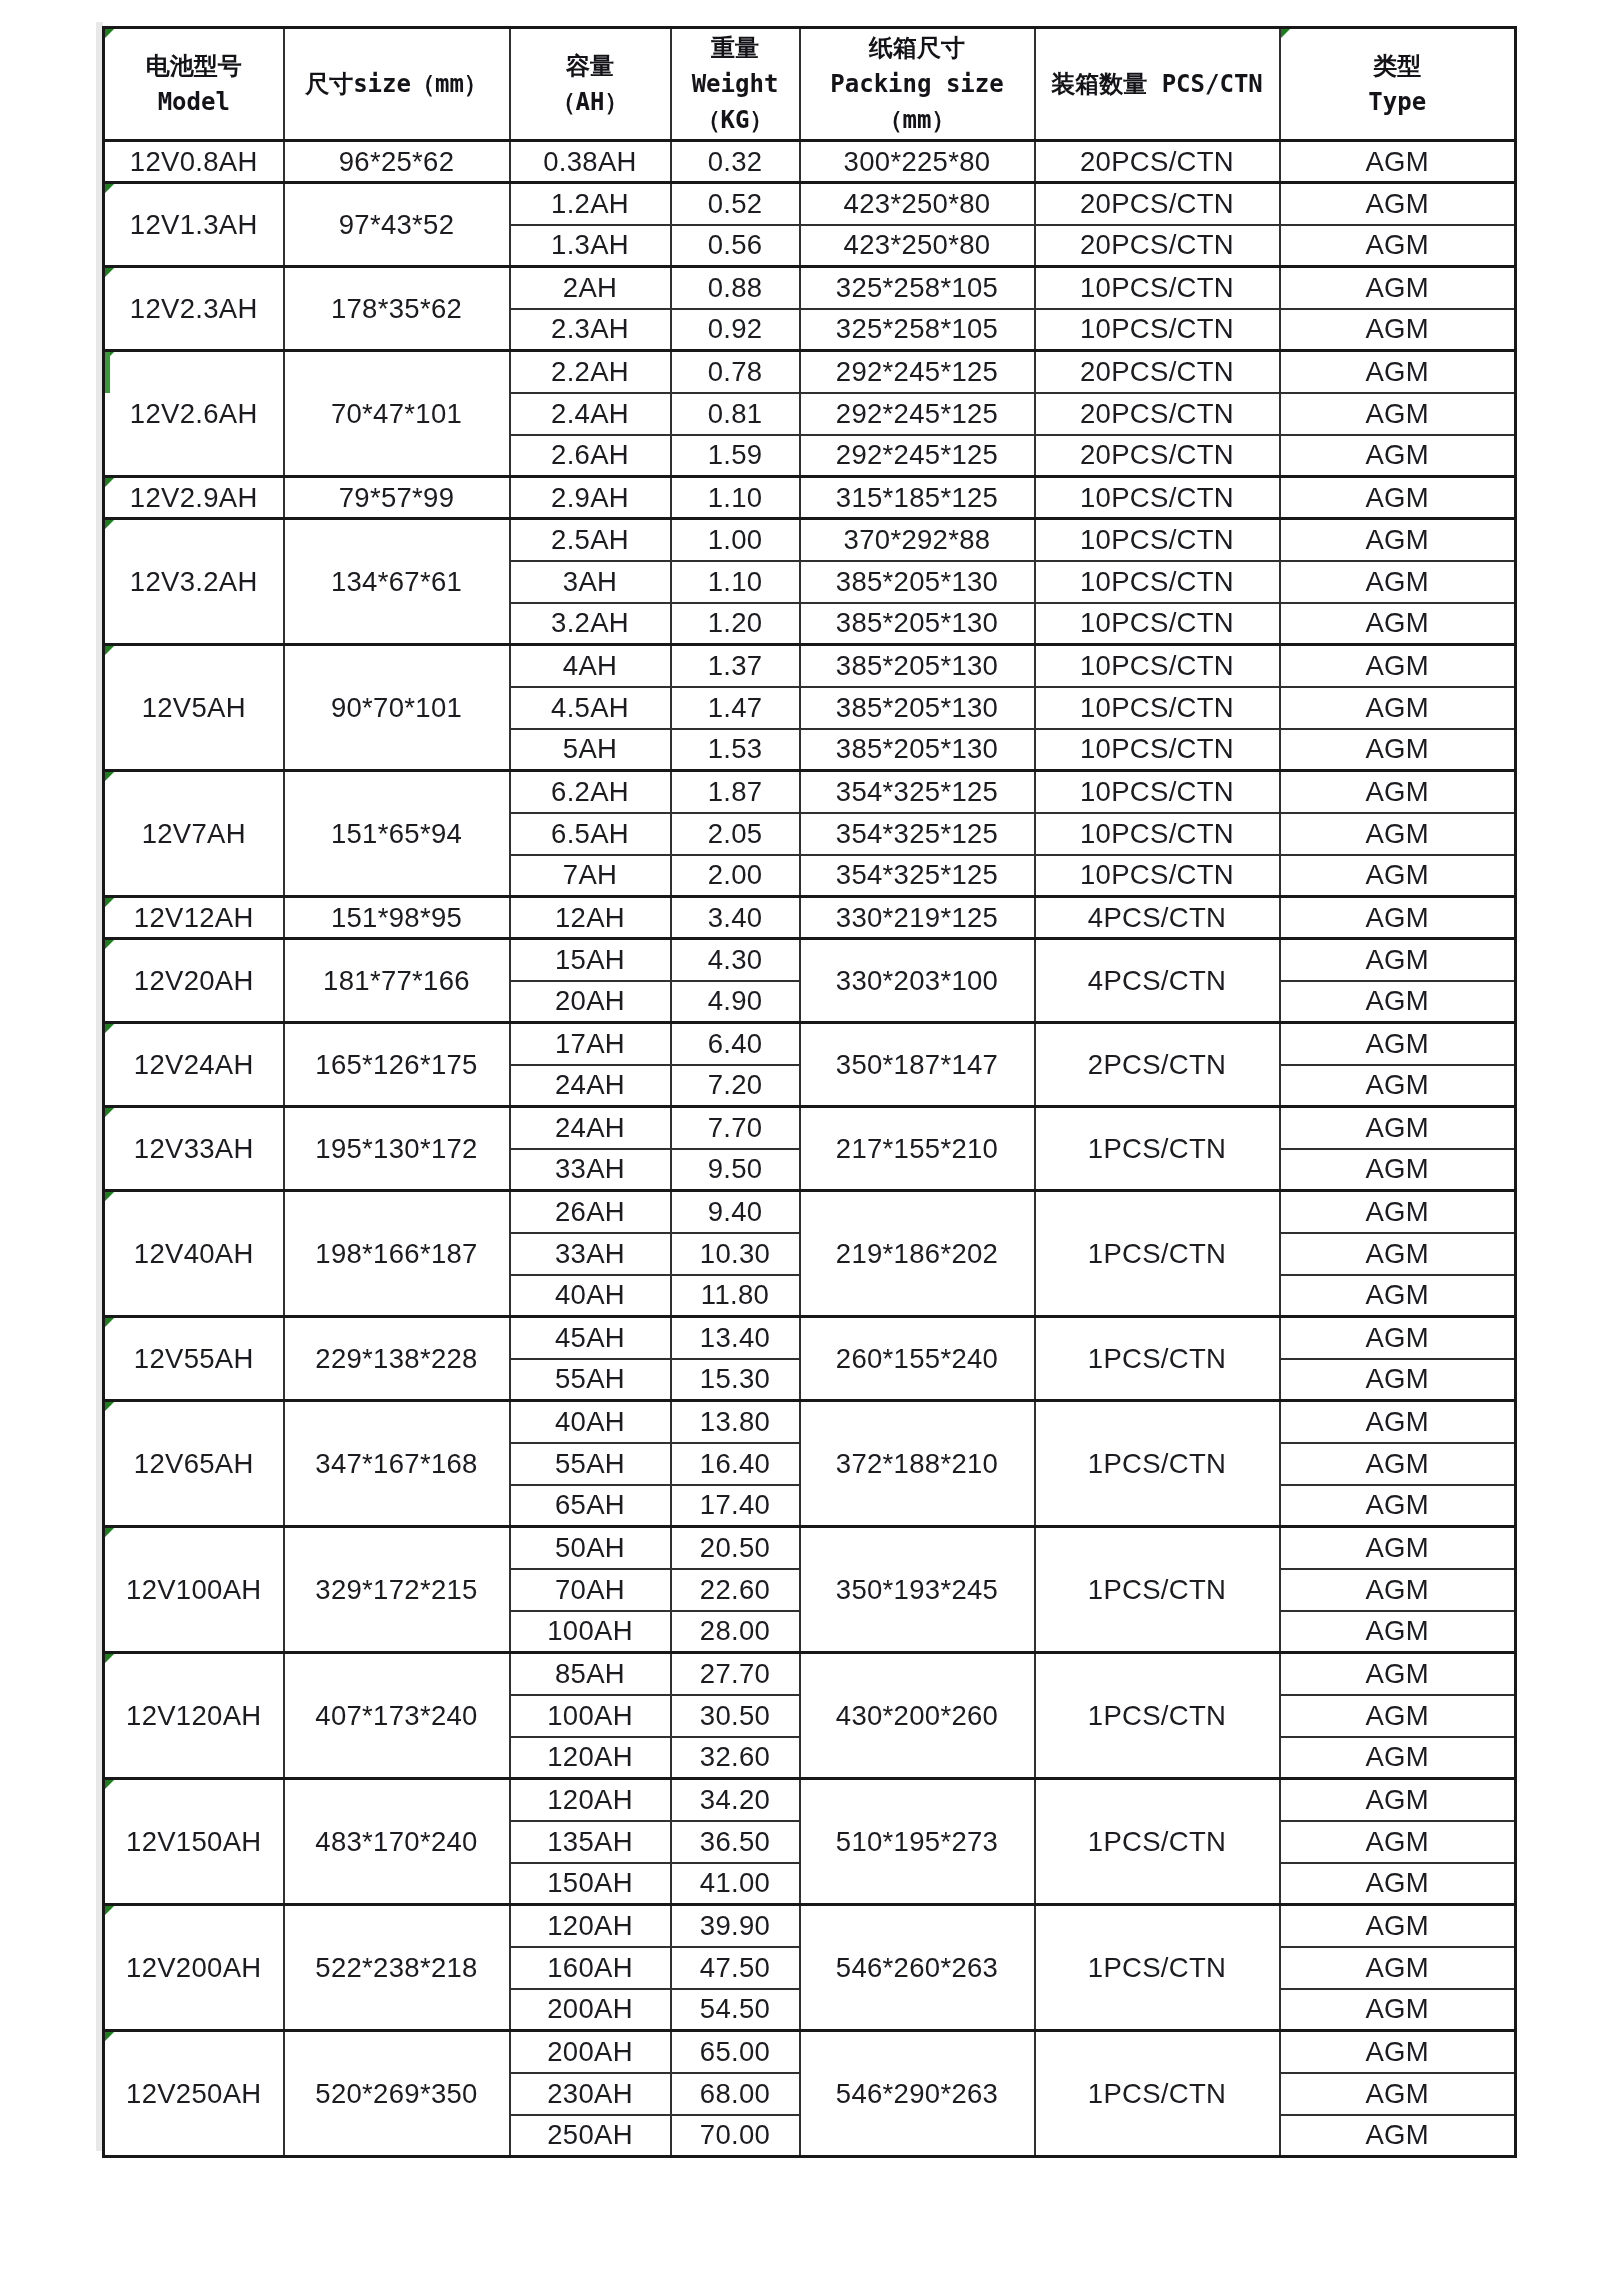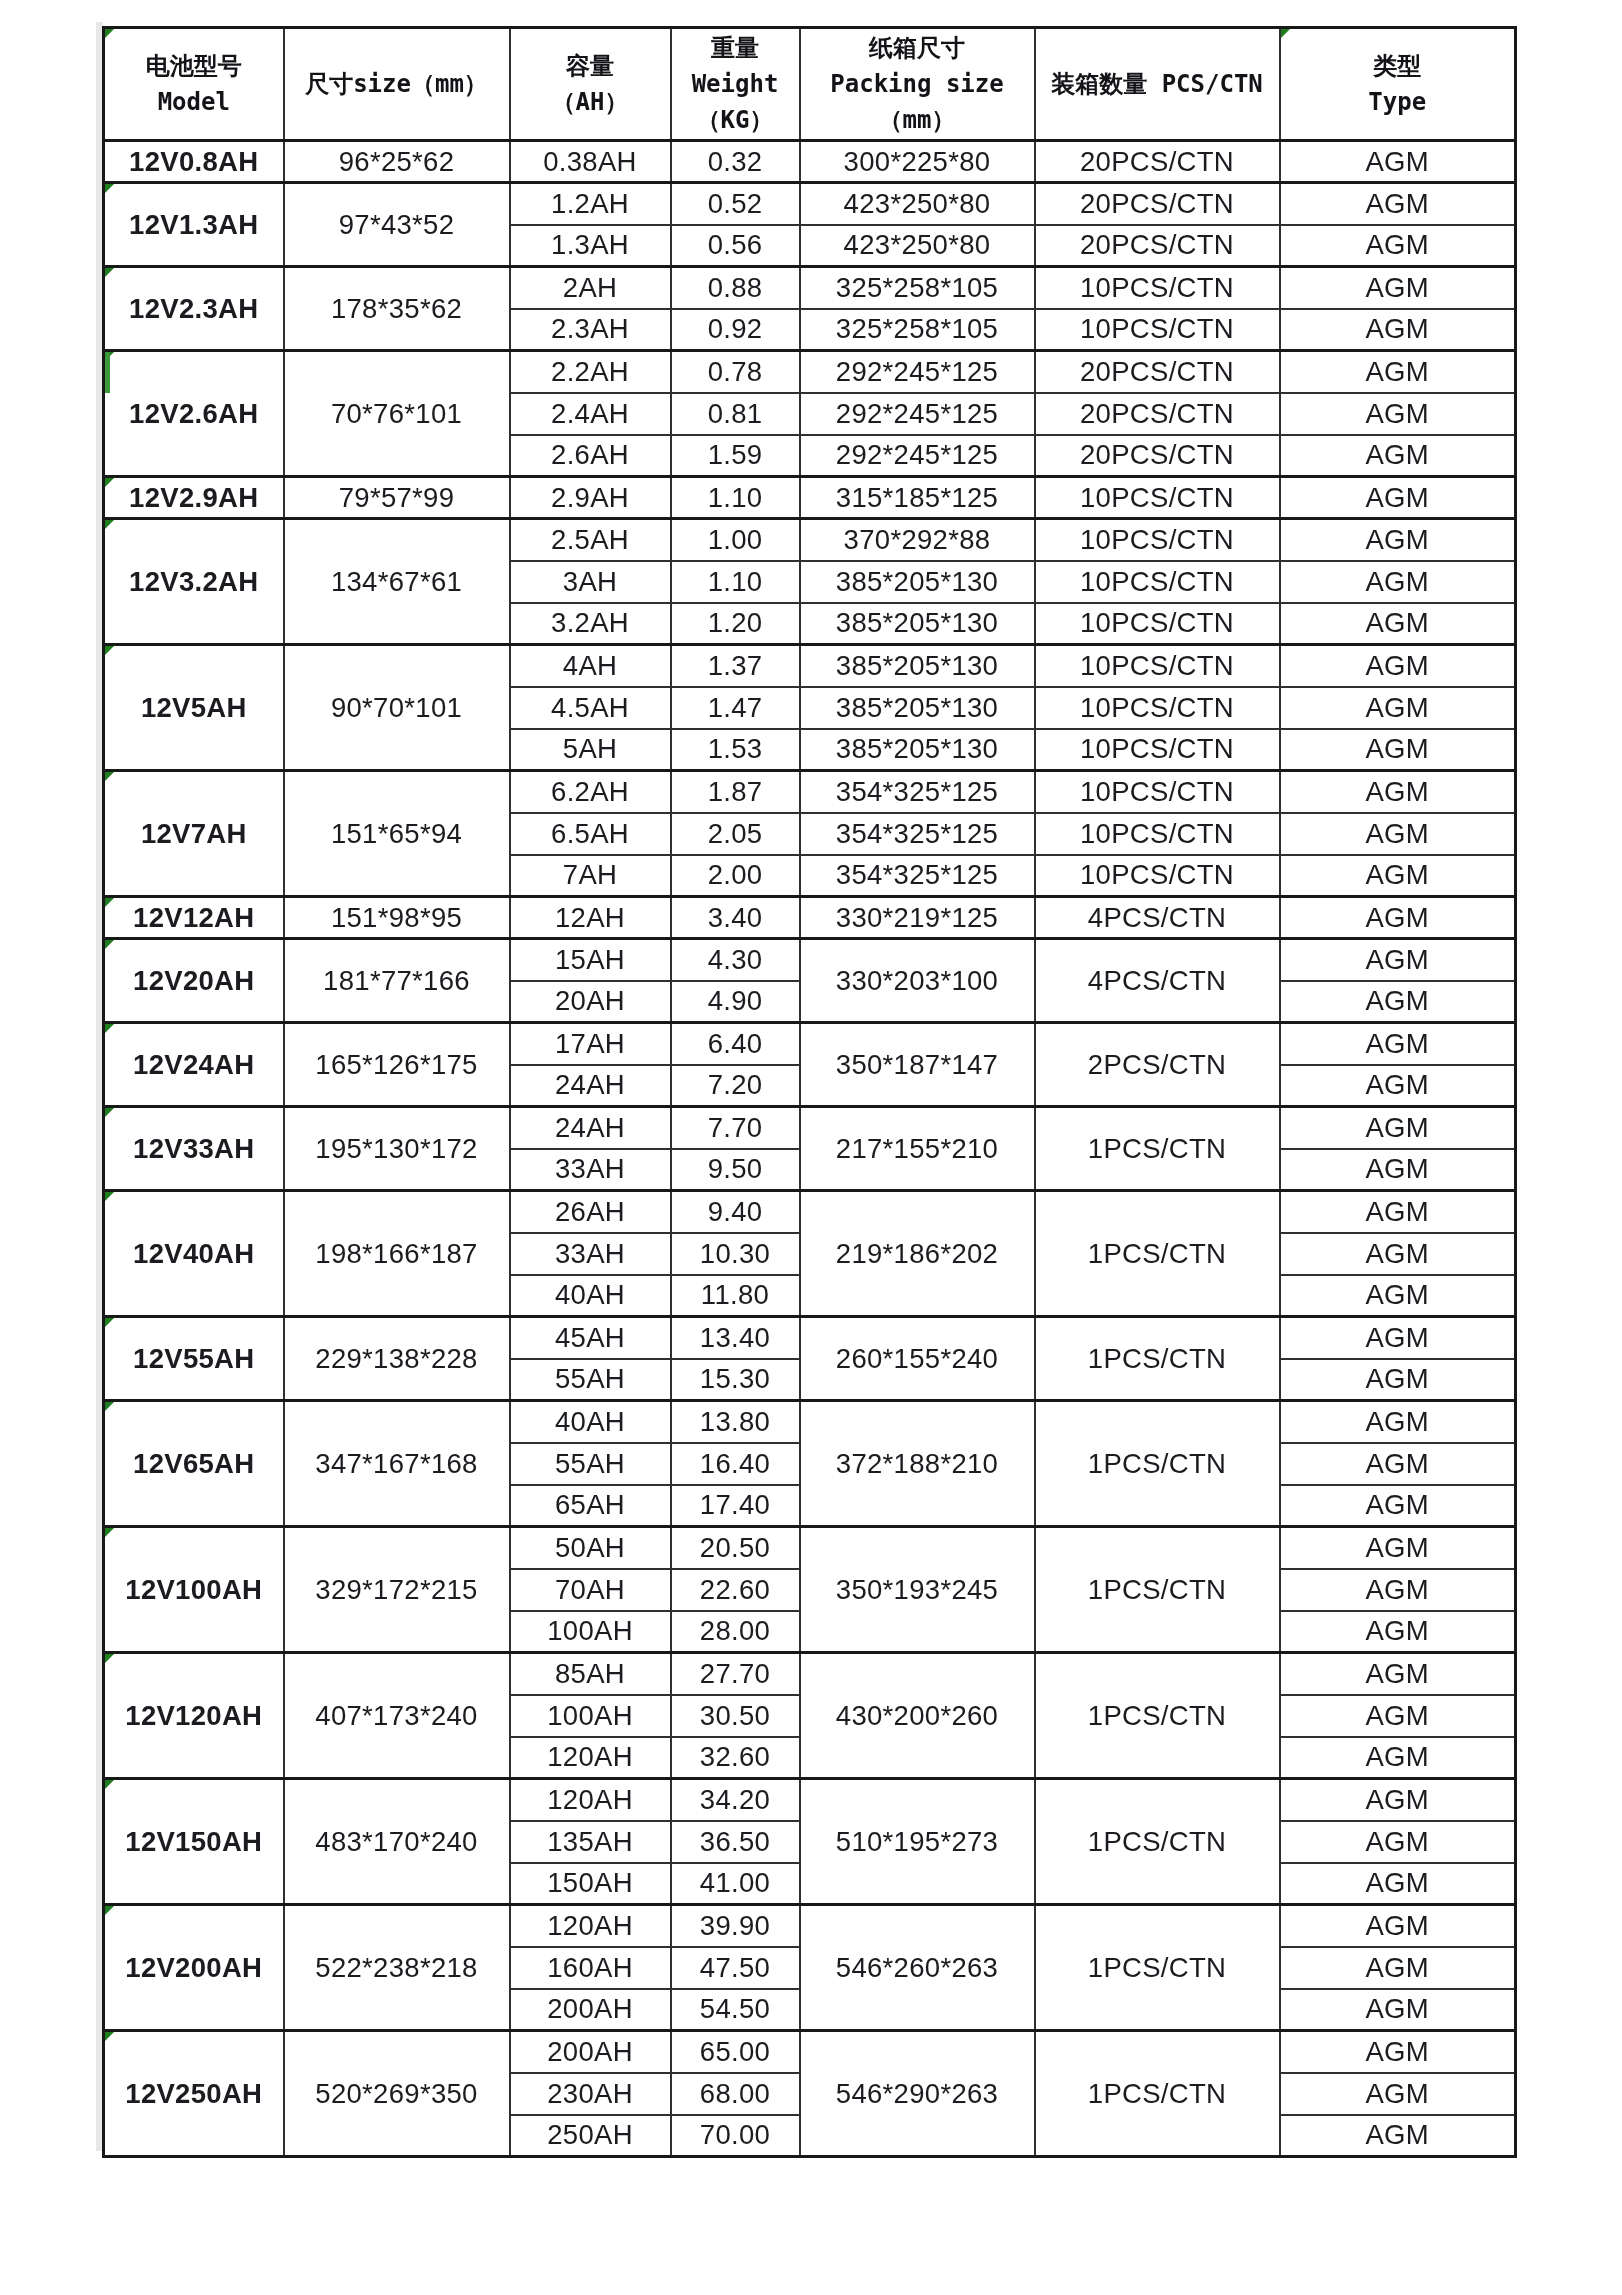--- a/index.html
+++ b/index.html
@@ -44,21 +44,21 @@
     border-bottom: 3.9px solid #181818;
     position: relative;
   }
   tbody tr { height: 42px; }
   tbody td {
     font-size: 27.5px;
     letter-spacing: 0.3px;
     color: #1b1b20;
   }
   tr.group-start td { border-top: 3.9px solid #181818; }
-  td.model-cell, th { position: relative; font-weight: bold; }
+  td.model-cell, th { position: relative; }
 
   .flag {
     position: absolute; top: 0; left: 0;
     width: 0; height: 0;
     border-top: 9.8px solid #1f7d1f;
     border-right: 9.8px solid transparent;
   }
   .green-edge {
     position: absolute; top: 0; left: 0;
     width: 4.6px; height: 41px;
@@ -153,21 +153,21 @@
         </tr>
         <tr>
           <td class="capacity-cell"><span>2.3AH</span></td>
           <td class="weight-cell"><span>0.92</span></td>
           <td class="packing-cell"><span>325*258*105</span></td>
           <td class="qty-cell"><span>10PCS/CTN</span></td>
           <td class="type-cell"><span>AGM</span></td>
         </tr>
         <tr class="group-start">
           <td class="model-cell" rowspan="3"><span>12V2.6AH</span><span class="flag"></span><span class="green-edge"></span></td>
-          <td class="size-cell" rowspan="3"><span>70*76*101</span></td>
+          <td class="size-cell" rowspan="3"><span>70*47*101</span></td>
           <td class="capacity-cell"><span>2.2AH</span></td>
           <td class="weight-cell"><span>0.78</span></td>
           <td class="packing-cell"><span>292*245*125</span></td>
           <td class="qty-cell"><span>20PCS/CTN</span></td>
           <td class="type-cell"><span>AGM</span></td>
         </tr>
         <tr>
           <td class="capacity-cell"><span>2.4AH</span></td>
           <td class="weight-cell"><span>0.81</span></td>
           <td class="packing-cell"><span>292*245*125</span></td>

